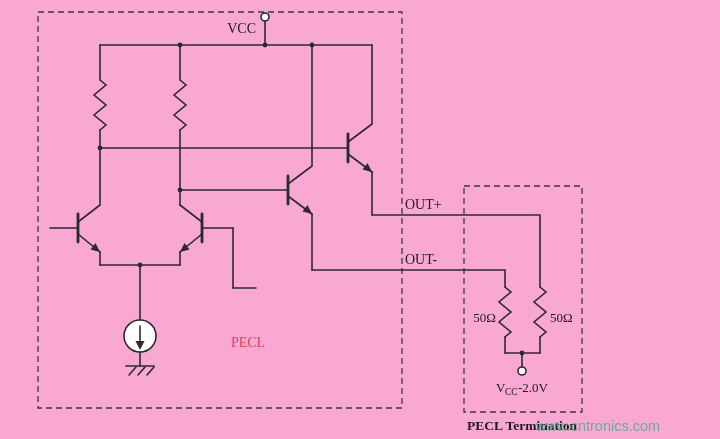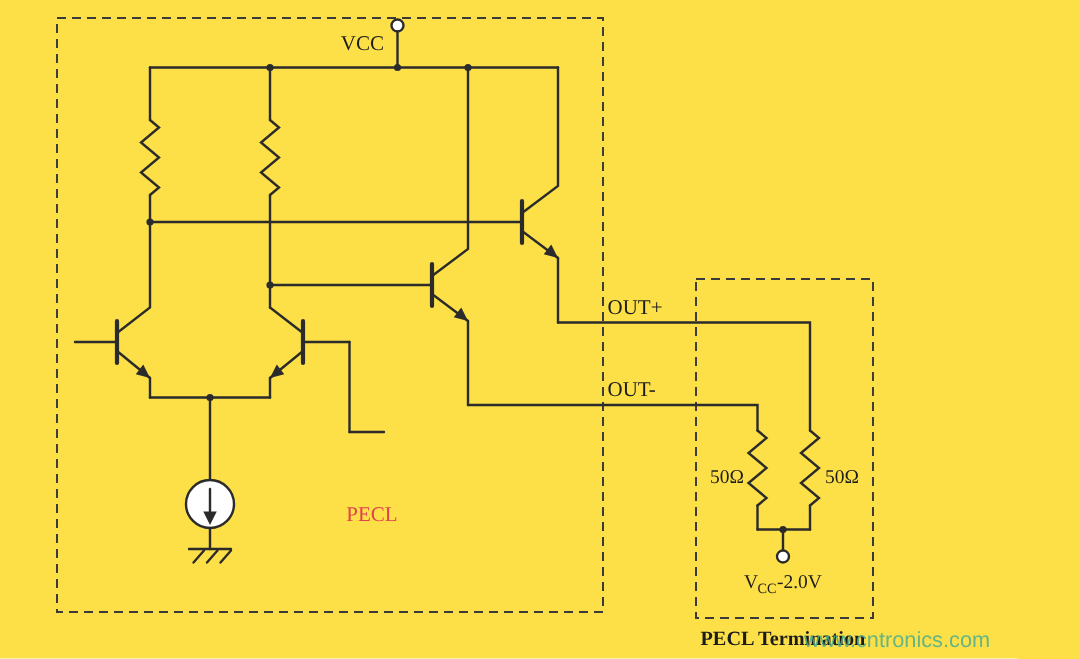--- a/index.html
+++ b/index.html
@@ -1,20 +1,20 @@
 <!DOCTYPE html>
 <html><head>
 <meta charset="utf-8">
 <style>
   html, body { margin: 0; padding: 0; background: #ffffff; }
   .stage {
     position: relative;
     width: 720px;
     height: 439px;
-    background: #fde047;
+    background: #f9a8d4;
     font-family: "Liberation Serif", serif;
     overflow: hidden;
   }
   svg { display: block; }
   text { user-select: none; }
   .serif-label { font-family: "Liberation Serif", serif; }
   .sans-label  { font-family: "Liberation Sans", sans-serif; }
 </style>
 </head>
 <body>

